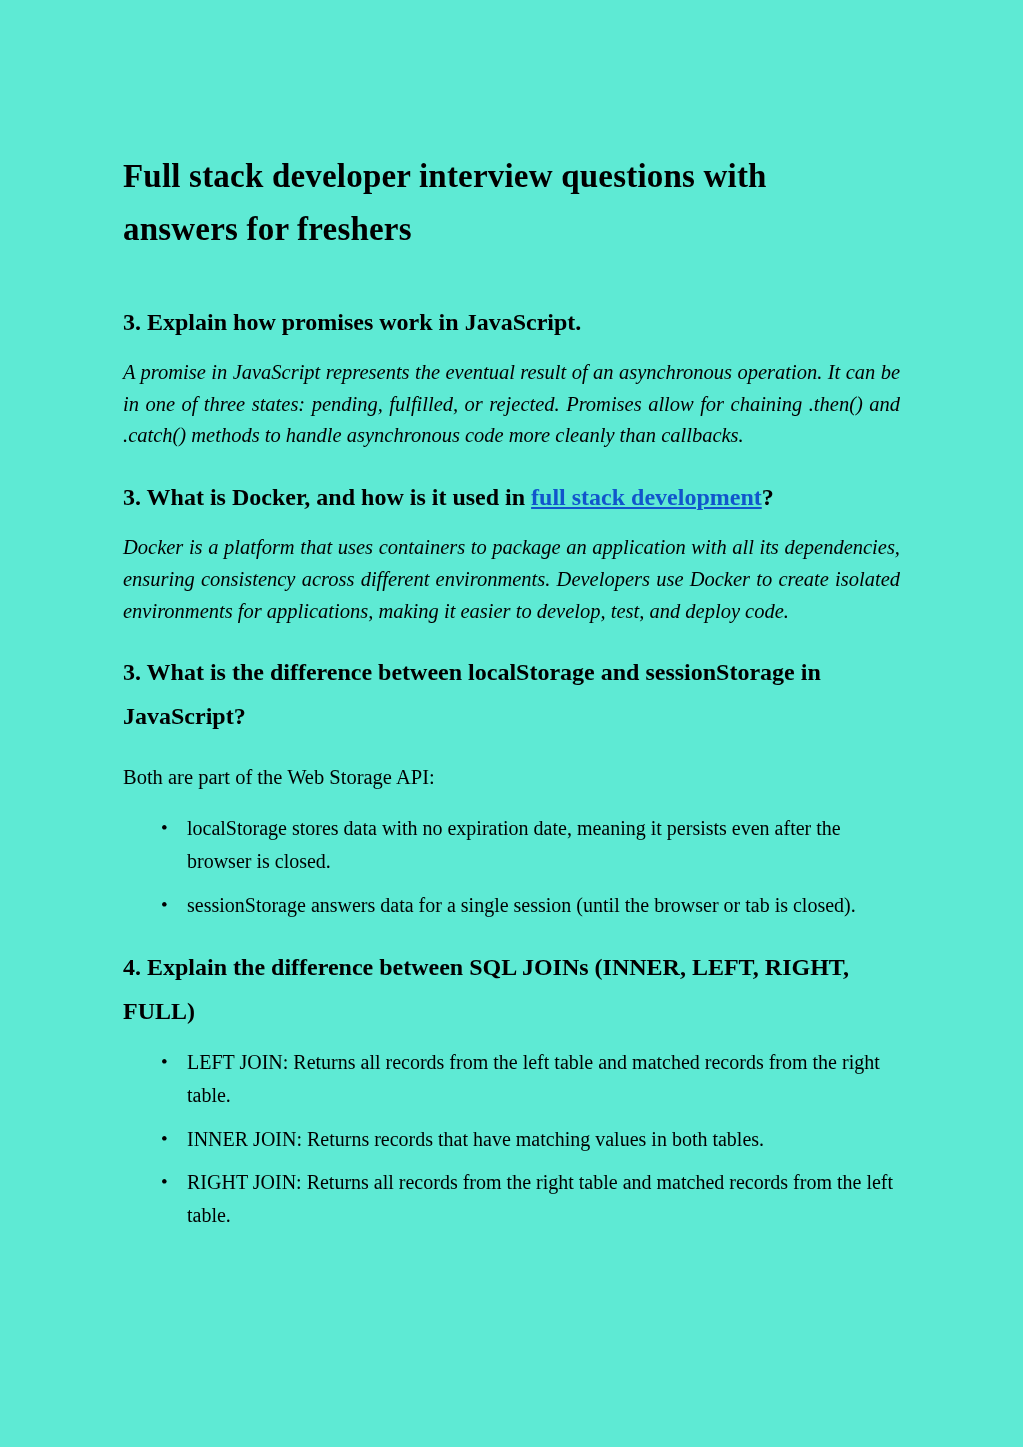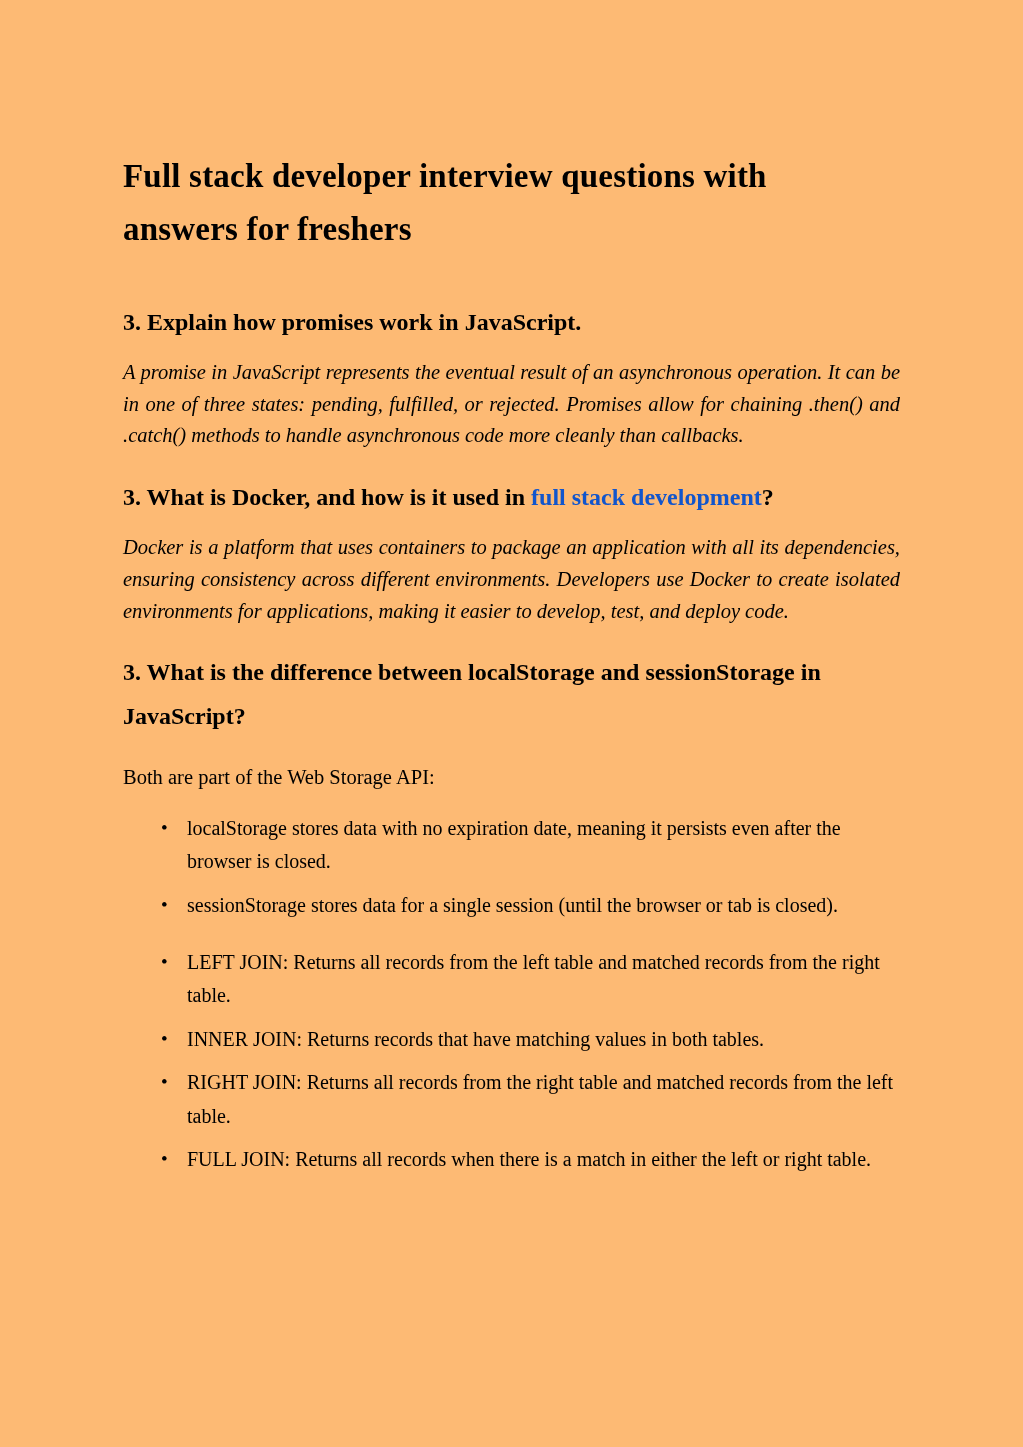--- a/index.html
+++ b/index.html
@@ -12,21 +12,21 @@
     width: 1023px;
     height: 1447px;
     overflow: hidden;
     font-family: "Liberation Serif", "DejaVu Serif", serif;
     color: #000000;
   }
   .page {
     width: 1023px;
     height: 1447px;
     padding: 150px 123px 0 123px;
-    background: #fdba74;
+    background: #5eead4;
   }
   h1.doc-title {
     font-size: 33px;
     line-height: 1.62;
     font-weight: bold;
     margin: 0 0 44px 0;
     max-width: 745px;
     letter-spacing: 0.2px;
   }
   h2.question {
@@ -64,20 +64,21 @@
   }
   ul.bullet-list li::before {
     content: "\2022";
     position: absolute;
     left: 38px;
     top: 0;
     font-size: 19px;
   }
   a.doc-link {
     color: #1155cc;
+    text-decoration: underline;
     font-weight: bold;
     cursor: pointer;
   }
 </style>
 </head>
 <body>
 
 <div class="page">
 
   <h1 class="doc-title">Full stack developer interview questions with answers for freshers</h1>
@@ -89,24 +90,24 @@
   <h2 class="question"><span>3. What is Docker, and how is it used in </span><a class="doc-link">full stack development</a><span>?</span></h2>
 
   <p class="answer">Docker is a platform that uses containers to package an application with all its dependencies, ensuring consistency across different environments. Developers use Docker to create isolated environments for applications, making it easier to develop, test, and deploy code.</p>
 
   <h2 class="question">3. What is the difference between localStorage and sessionStorage in JavaScript?</h2>
 
   <p class="intro">Both are part of the Web Storage API:</p>
 
   <ul class="bullet-list">
     <li>localStorage stores data with no expiration date, meaning it persists even after the browser is closed.</li>
-    <li>sessionStorage stores data for a single session (until the browser or tab is closed).</li>
+    <li>sessionStorage answers data for a single session (until the browser or tab is closed).</li>
   </ul>
 
+  <h2 class="question">4. Explain the difference between SQL JOINs (INNER, LEFT, RIGHT, FULL)</h2>
 
   <ul class="bullet-list">
     <li>LEFT JOIN: Returns all records from the left table and matched records from the right table.</li>
     <li>INNER JOIN: Returns records that have matching values in both tables.</li>
     <li>RIGHT JOIN: Returns all records from the right table and matched records from the left table.</li>
-    <li>FULL JOIN: Returns all records when there is a match in either the left or right table.</li>
   </ul>
 
 </div>
 
 </body></html>

